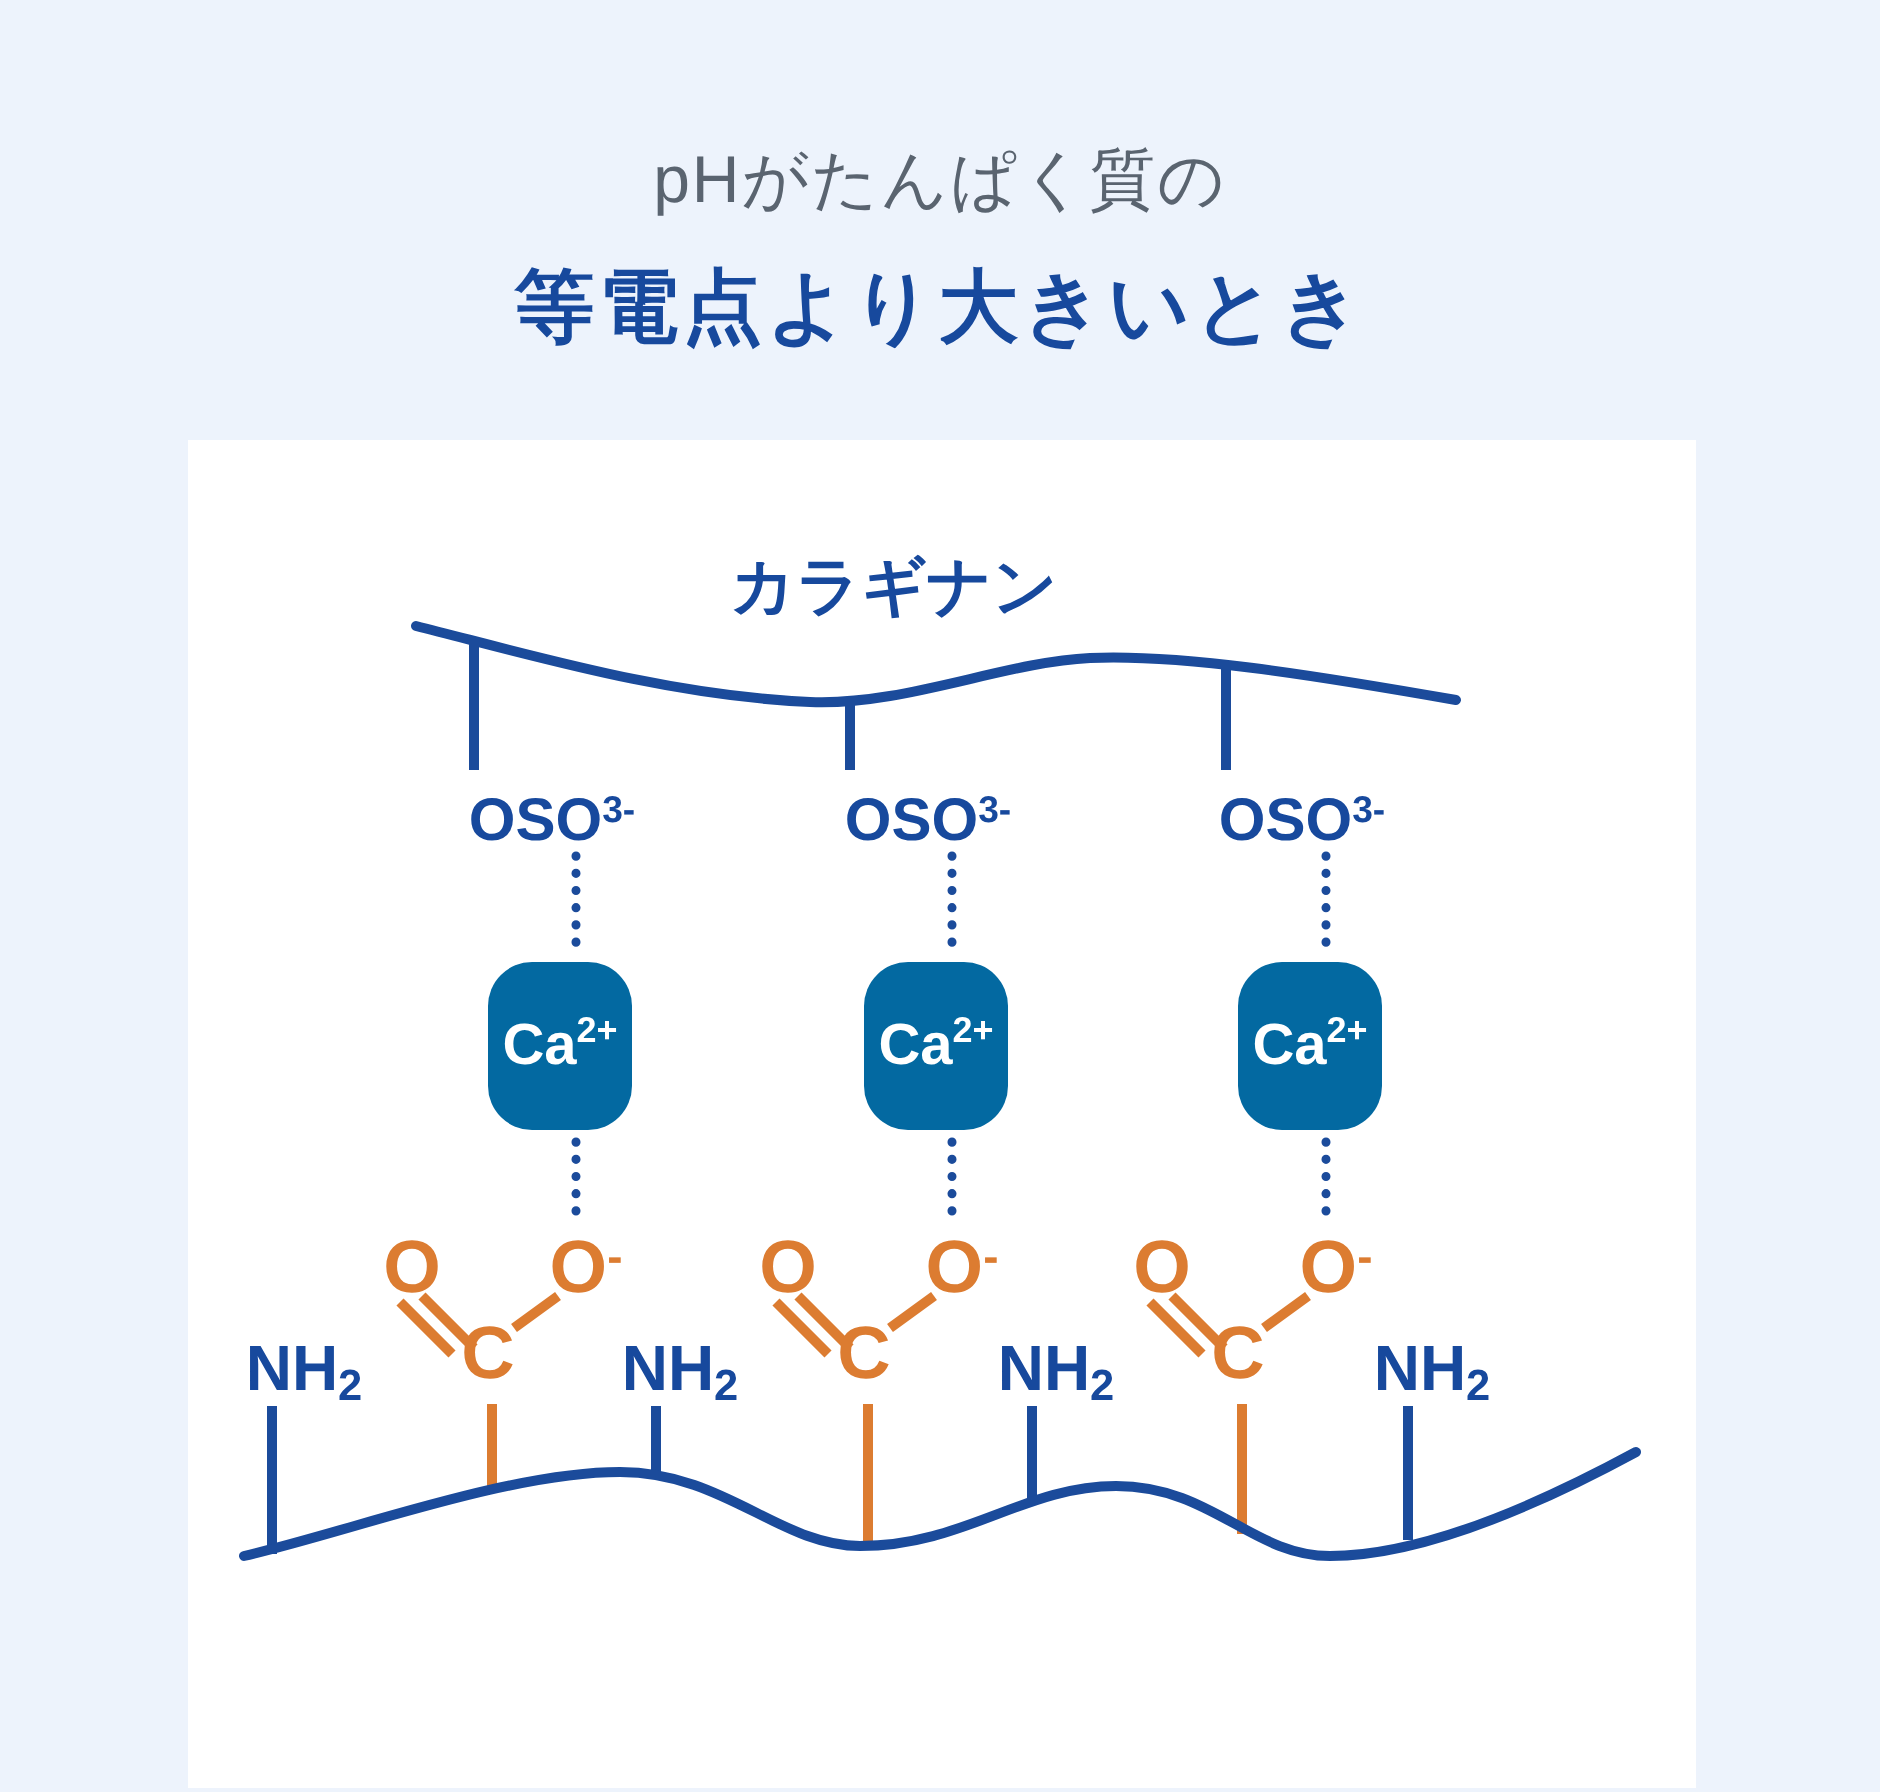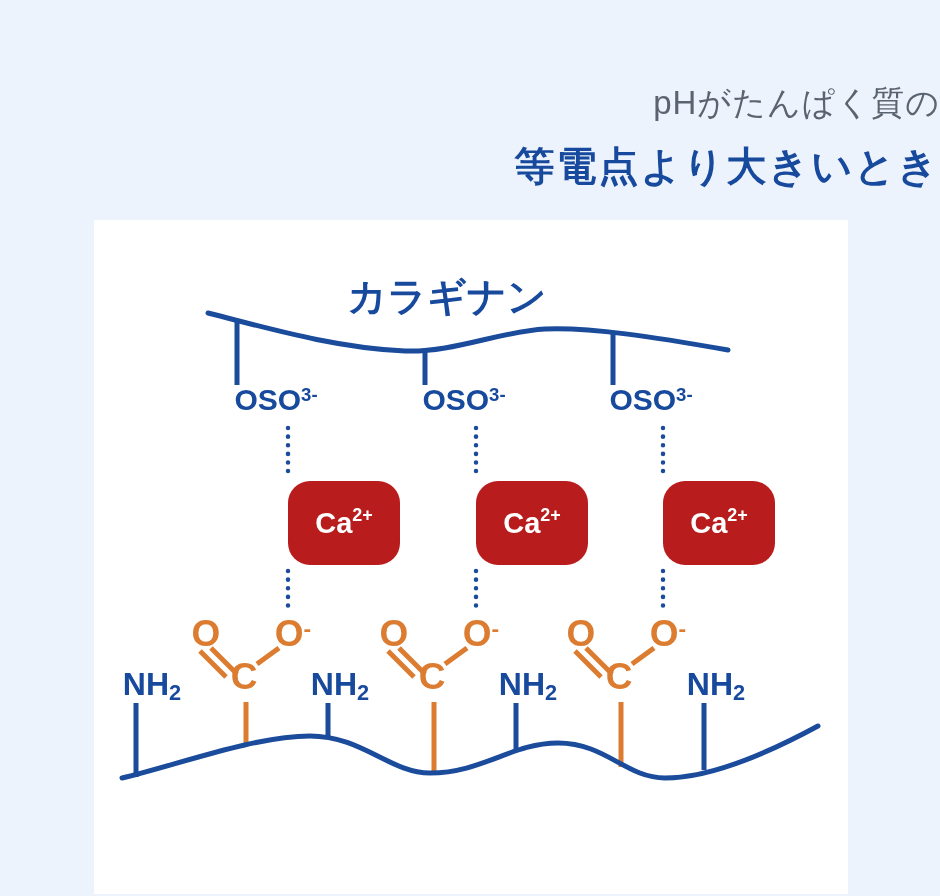--- a/index.html
+++ b/index.html
@@ -1,36 +1,36 @@
 <!DOCTYPE html>
 <html><head>
 <meta charset="utf-8">
 <style>
   html,body { margin:0; padding:0; }
   .page {
     position:relative; width:940px; height:896px;
     background:#edf3fc; overflow:hidden;
     font-family:"Liberation Sans","DejaVu Sans",sans-serif;
   }
-  .titles { position:absolute; top:81px; left:0; width:100%; text-align:right; }
+  .titles { position:absolute; top:68px; left:0; width:100%; text-align:center; }
   .title-sub { font-size:33px; color:#5a6470; letter-spacing:1px; }
   .title-main { font-size:40px; color:#17499d; font-weight:bold; margin-top:13px; letter-spacing:2px; }
   .panel { position:absolute; left:94px; top:220px; width:754px; height:674px; background:#ffffff; }
   .layer { position:absolute; left:0; top:0; }
   .lbl { position:absolute; font-weight:bold; color:#17499d; white-space:nowrap; line-height:1; }
-  .chain-top    { left:353px; top:57px;  font-size:39px; transform:translateX(-50%); }
+  .chain-top    { left:353px; top:57px;  font-size:32px; transform:translateX(-50%); }
   .chain-bottom { left:383px; top:587px; font-size:30px; transform:translateX(-50%); letter-spacing:1px; }
-  .sulfate { position:absolute; top:165px; transform:translateX(-50%); font-size:30px; font-weight:bold; color:#17499d; line-height:1; white-space:nowrap; }
+  .sulfate { position:absolute; top:176px; transform:translateX(-50%); font-size:30px; font-weight:bold; color:#17499d; line-height:1; white-space:nowrap; }
   .sup { font-size:0.62em; position:relative; top:-0.5em; letter-spacing:0; }
   .sub { font-size:0.68em; position:relative; top:0.22em; }
   .ca-box {
-    position:absolute; top:261px; width:112px; height:84px;
-    background:#b91c1c; border-radius:22px; color:#ffffff;
+    position:absolute; top:261px; width:72px; height:84px;
+    background:#0369a1; border-radius:22px; color:#ffffff;
     display:flex; align-items:center; justify-content:center;
-    font-weight:bold; font-size:29px; line-height:1;margin-left:44px;
+    font-weight:bold; font-size:29px; line-height:1;
   }
   .ca-sup { font-size:0.62em; position:relative; top:-0.45em; }
   .atom { position:absolute; transform:translateX(-50%); color:#dc7c31; font-weight:bold; font-size:37px; line-height:1; white-space:nowrap; }
   .atom .sup { font-size:0.62em; top:-0.42em; }
   .nh { position:absolute; top:448px; transform:translateX(-50%); color:#17499d; font-weight:bold; font-size:32px; line-height:1; white-space:nowrap; }
 </style>
 </head>
 <body>
 
 <div class="page">

